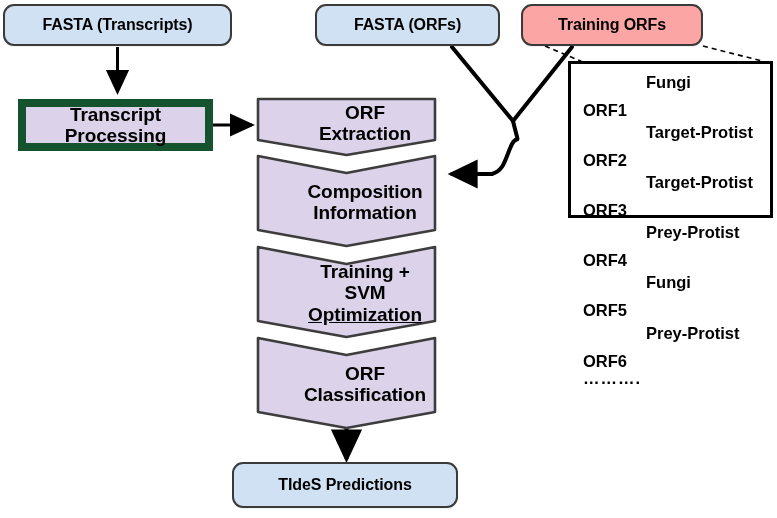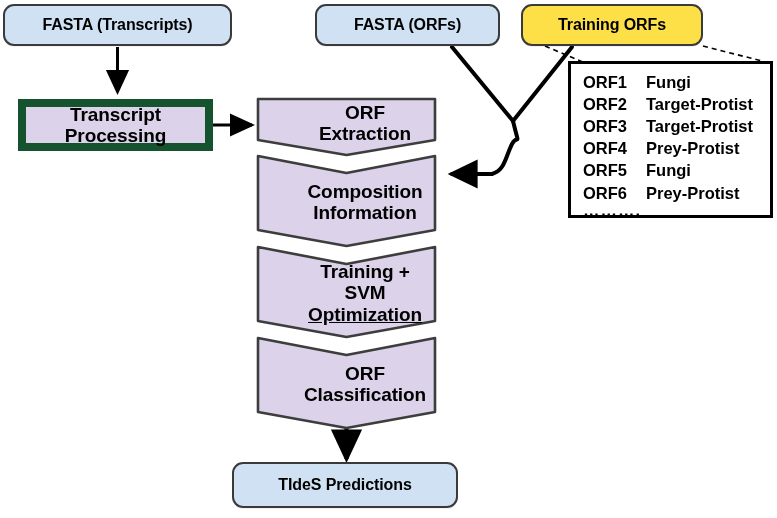--- a/index.html
+++ b/index.html
@@ -40,21 +40,21 @@
     letter-spacing: -0.1px;
   }
   .io-node {
     border: 2px solid #3a3a3a;
     border-radius: 11px;
     background: #cfe1f2;
     font-size: 16px;
     box-shadow: 0 1px 0 rgba(0,0,0,0.05);
   }
   .io-node.training {
-    background: #fde047;
+    background: #fca5a5;
     align-items: center;
   }
   .rect-node {
     border: 8px solid #14532d;
     background: #dcd2e9;
     font-size: 19px;
   }
   .chevron-node {
     background: transparent;
     border: none;
@@ -84,20 +84,21 @@
     display: flex;
     font-size: 16.5px;
     font-weight: bold;
     color: #000000;
     line-height: 1.34;
     white-space: nowrap;
   }
   .list-row .orf-id {
     width: 63px;
     flex: 0 0 63px;
+    margin-top: 28px;
   }
   .list-row .orf-label {
     flex: 1 1 auto;
   }
   .list-ellipsis {
     font-size: 16.5px;
     font-weight: bold;
     letter-spacing: 1px;
     line-height: 1.0;
     margin-top: -2px;

